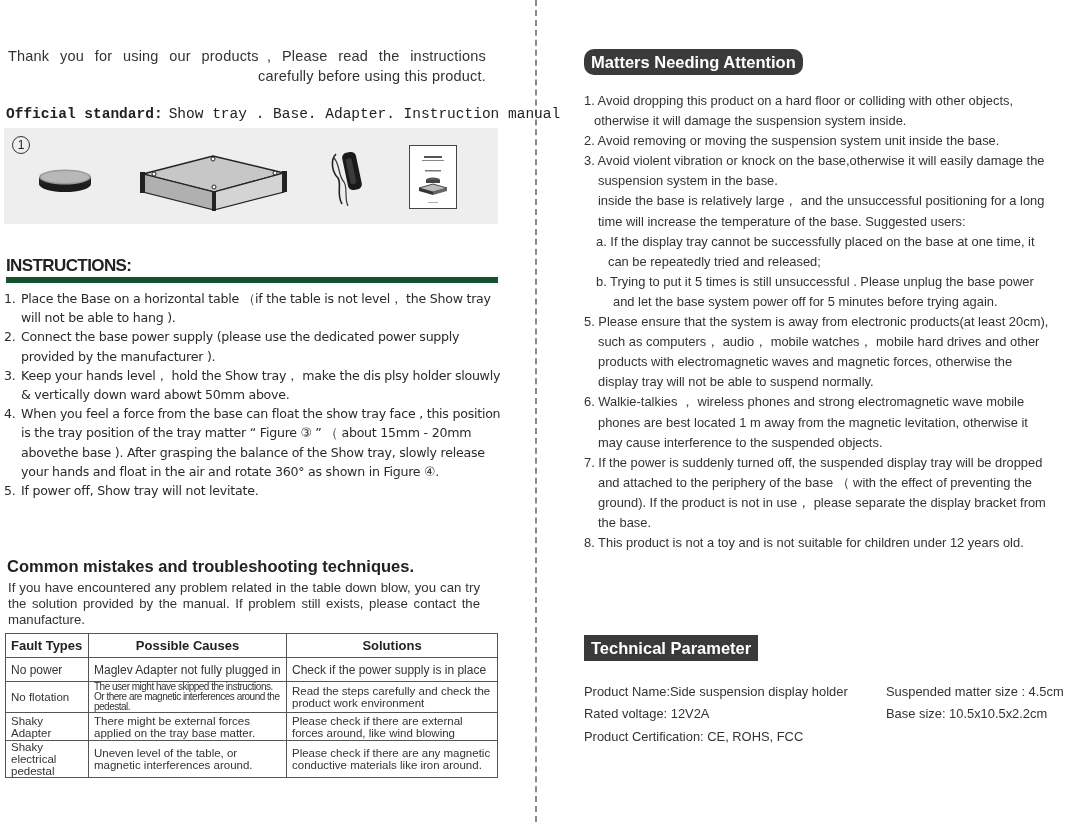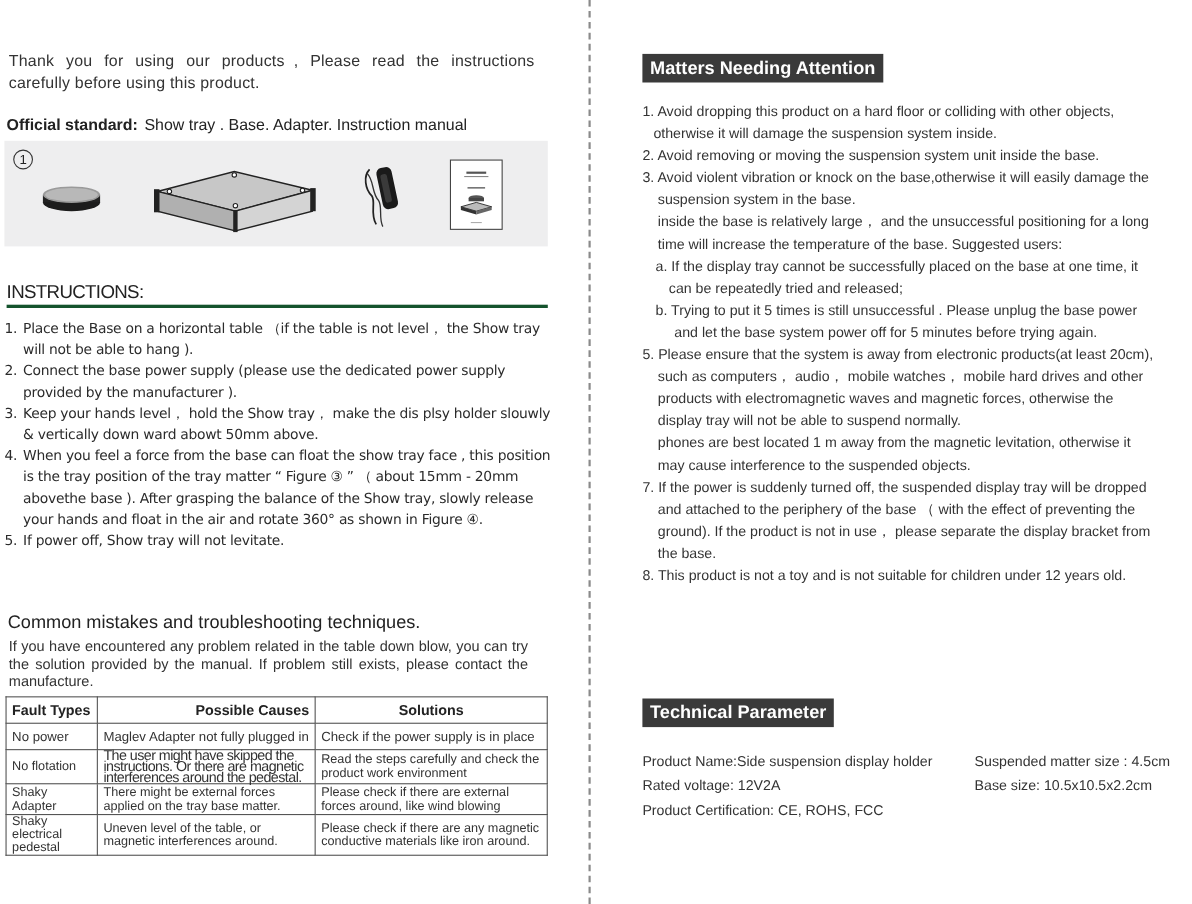--- a/index.html
+++ b/index.html
@@ -7,25 +7,25 @@
   body { position: relative; font-family: "Liberation Sans", sans-serif; color: #2a2a2a; }
 
   .divider {
     position: absolute; left: 535px; top: 0; width: 0; height: 822px;
     border-left: 2px dashed #8a8a8a;
   }
 
   
   .intro {
     position: absolute; left: 8px; top: 46px; width: 478px;
-    font-size: 14.5px; line-height: 20px; color: #333; letter-spacing: 0.2px;
+    font-size: 14.5px; line-height: 20px; color: #333; letter-spacing: 0.2px; text-align: right;
   }
   .intro .l1 { display: flex; justify-content: space-between; word-spacing: 4px; }
   .official {
-    position: absolute; left: 6px; top: 106px; font-size: 14.5px; color: #222;
+    position: absolute; left: 6px; top: 106px; font-size: 14.5px; color: #222; font-family: Liberation Mono, monospace;
   }
   .official b { font-weight: bold; margin-right: 6px; }
 
   .items-box {
     position: absolute; left: 4px; top: 128px; width: 494px; height: 96px;
     background: #eeeeef;
   }
   .fig-num {
     position: absolute; left: 8px; top: 8px; width: 18px; height: 18px;
     border: 1.4px solid #333; border-radius: 50%;
@@ -34,61 +34,61 @@
   .tray-ico { position: absolute; left: 34px; top: 40px; }
   .base-ico { position: absolute; left: 134px; top: 26px; }
   .adapter-ico { position: absolute; left: 324px; top: 20px; }
   .manual-ico {
     position: absolute; left: 405px; top: 17px; width: 48px; height: 64px;
     background: #fff; border: 1px solid #444;
   }
 
   .instr-title {
     position: absolute; left: 6px; top: 256px; width: 492px;
-    font-size: 17px; font-weight: normal; color: #222; letter-spacing: -0.6px;
-    border-bottom: 3px solid #14532d; padding-bottom: 1px;
+    font-size: 17px; font-weight: bold; color: #222; letter-spacing: -0.6px;
+    border-bottom: 6px solid #14532d; padding-bottom: 1px;
   }
   .instr-list {
     position: absolute; left: 4px; top: 289px; width: 500px;
     font-family: "DejaVu Sans", sans-serif; font-size: 12.6px; line-height: 19.2px; color: #2b2b2b;
     letter-spacing: -0.25px;
   }
   .instr-item { display: flex; }
   .instr-item .n { width: 17px; flex: none; }
   .instr-item .t { flex: 1; }
 
   .trouble-title {
-    position: absolute; left: 7px; top: 557px; font-size: 16.5px; font-weight: normal; color: #222;
+    position: absolute; left: 7px; top: 557px; font-size: 16.5px; font-weight: bold; color: #222;
   }
   .trouble-desc {
     position: absolute; left: 8px; top: 580px; width: 472px;
     font-size: 13.2px; line-height: 15.8px; color: #333; text-align: justify;
   }
 
   .fault-table {
     position: absolute; left: 5px; top: 633px; width: 493px;
     border-collapse: collapse; font-size: 11.5px; color: #333;
   }
   .fault-table th, .fault-table td {
     border: 1.2px solid #555; padding: 0 5px; vertical-align: middle; line-height: 12px;
   }
   .fault-table th { font-size: 13px; font-weight: bold; height: 24px; color: #222; }
   .fault-table th.c1 { text-align: left; }
   .fault-table tr.r1 td { height: 24px; font-size: 12px; margin-top: 34px; }
   .fault-table tr.r2 td, .fault-table tr.r3 td, .fault-table tr.r4 td { height: 28px; }
-  .fault-table td.small { font-size: 13px; letter-spacing: -0.5px; line-height: 10px; }
+  .fault-table td.small { font-size: 10px; letter-spacing: -0.5px; line-height: 10px; }
   .fault-table .w1 { width: 83px; }
-  .fault-table .w2 { width: 198px; text-align: right; }
+  .fault-table .w2 { width: 198px; }
 
   
   .hdr-box {
     position: absolute; background: #3a3a3a; color: #fff; font-weight: bold;
     font-size: 16.5px; padding: 0 7px; line-height: 26px; height: 26px;
   }
-  .attn-hdr { left: 584px; top: 49px; }
+  .attn-hdr { left: 584px; top: 49px; border-radius: 10px; }
   .tech-hdr { left: 584px; top: 635px; }
 
   .attn-list {
     position: absolute; left: 584px; top: 91px; width: 500px;
     font-size: 12.9px; line-height: 20.1px; color: #333;
   }
   .attn-list .ind { padding-left: 14px; }
   .attn-list .ind2 { padding-left: 12px; }
   .attn-list .ind3 { padding-left: 24px; }
   .attn-list .ind4 { padding-left: 29px; }
@@ -240,20 +240,21 @@
   <div class="ind">inside the base is relatively large，  and the unsuccessful positioning for a long</div>
   <div class="ind">time will increase the temperature of the base. Suggested users:</div>
   <div class="ind2">a. If the display tray cannot be successfully placed on the base at one time,     it</div>
   <div class="ind3">can be repeatedly tried and released;</div>
   <div class="ind2">b. Trying to put it 5 times is still unsuccessful  .  Please unplug the base power</div>
   <div class="ind4">and let the base system power off for 5 minutes before trying again.</div>
   <div>5. Please ensure that the system is away from electronic products(at least 20cm),</div>
   <div class="ind">such as computers，  audio，  mobile watches，  mobile hard drives and other</div>
   <div class="ind">products with electromagnetic waves and magnetic forces, otherwise  the</div>
   <div class="ind">display tray will not be able to suspend normally.</div>
+  <div>6. Walkie-talkies  ，  wireless phones and strong electromagnetic wave mobile</div>
   <div class="ind">phones are best located 1 m away from the magnetic levitation, otherwise it</div>
   <div class="ind">may cause interference to the suspended objects.</div>
   <div>7. If the power is suddenly turned off, the suspended display tray will be dropped</div>
   <div class="ind">and attached to the periphery of the base  （ with the effect of preventing the</div>
   <div class="ind">ground). If the product is not in use，  please separate the display bracket from</div>
   <div class="ind">the base.</div>
   <div>8. This product is not a toy and is not suitable for children under 12 years old.</div>
 </div>
 
 <div class="hdr-box tech-hdr">Technical Parameter</div>

